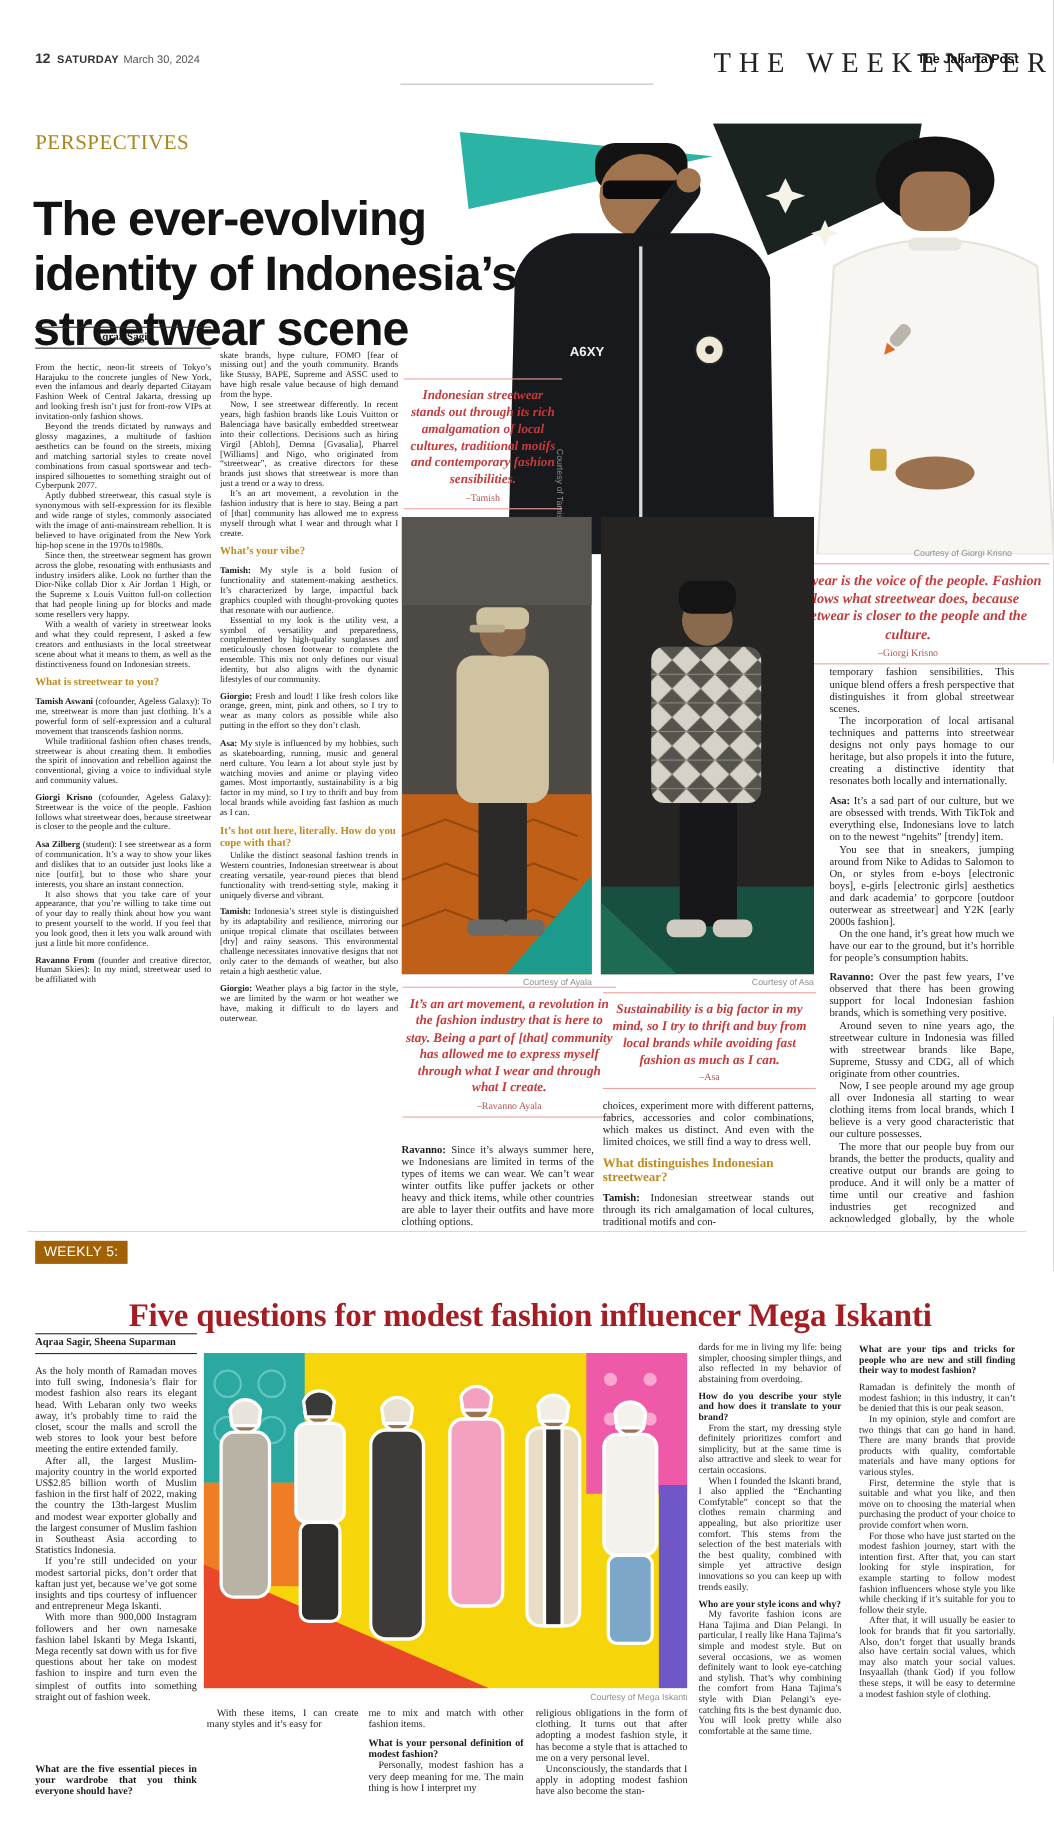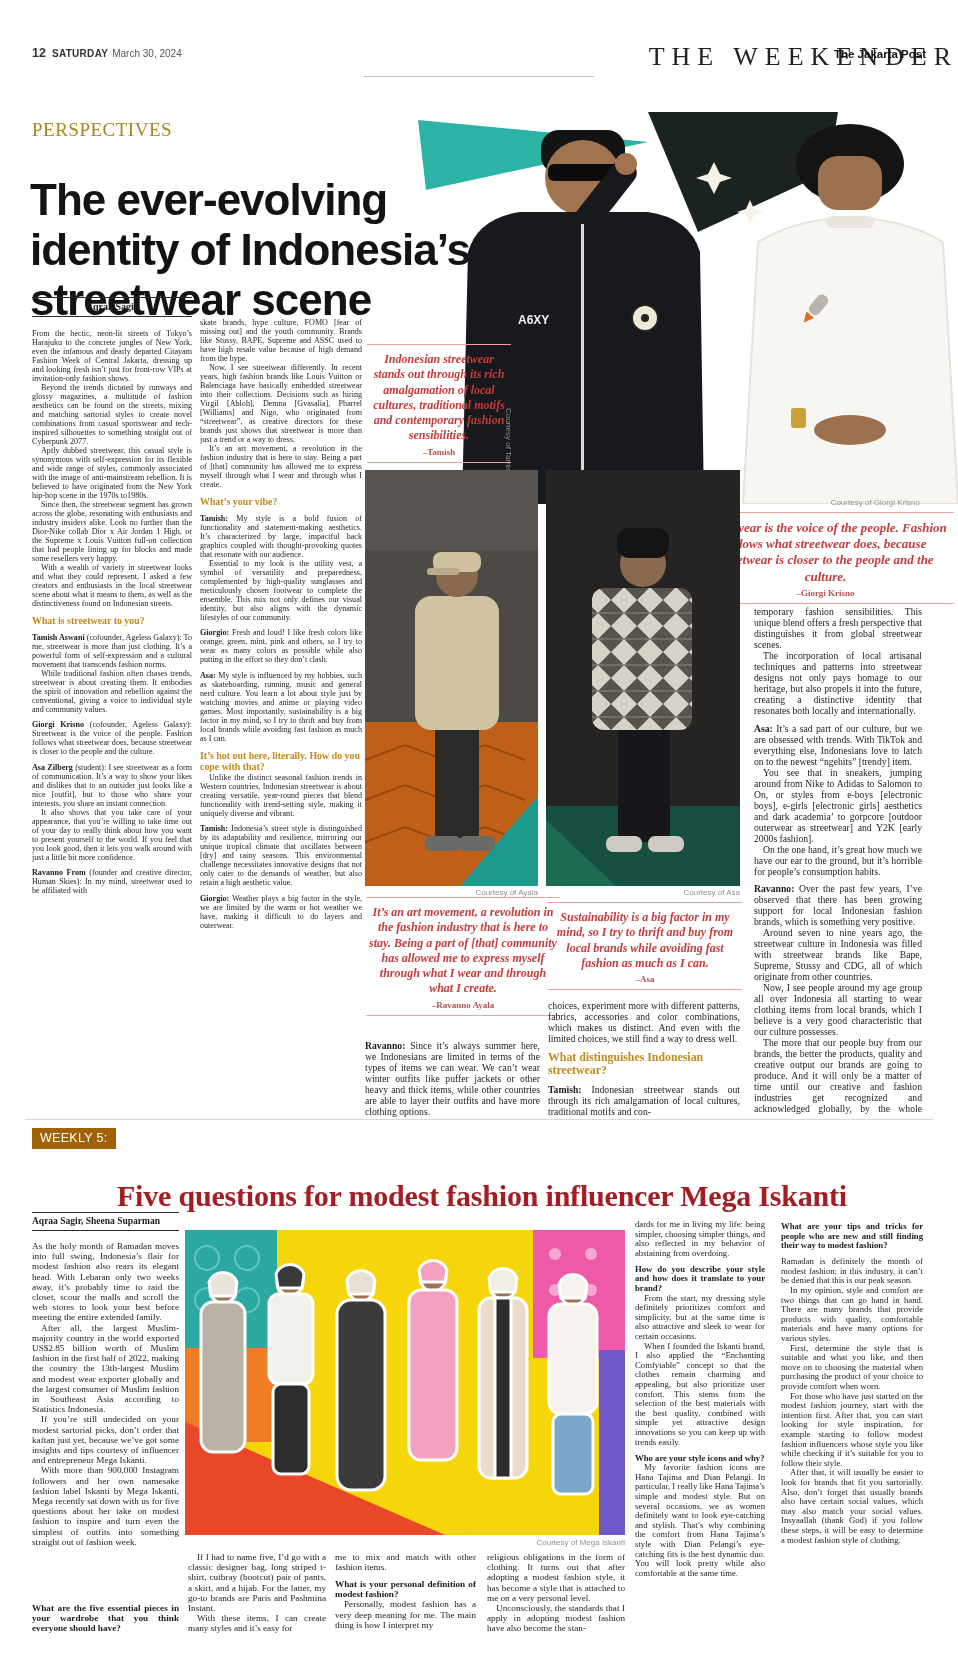--- a/index.html
+++ b/index.html
@@ -37,21 +37,21 @@
   .blk.h{margin-top:7px;margin-bottom:1px;color:#c2891c;font-weight:bold;font-size:1.22em;line-height:1.12;text-align:left;}
   .blk.q{margin-top:6.5px;font-weight:bold;}
   .col .blk:first-child{margin-top:0;}
 
   
   .pullquote{position:absolute;text-align:center;border-top:1.5px solid #efa39e;border-bottom:1.5px solid #efa39e;
              padding:7px 2px 5px;background:transparent;}
   .pq-text{font-style:italic;font-weight:bold;color:#c43b3c;}
   .pq-sm .pq-text{font-size:12px;line-height:15.3px;}
   .pq-lg .pq-text{font-size:13px;line-height:16.2px;}
-  .pq-attr{margin-top:3px;font-size:9px;font-weight:bold;color:#b05450;}
+  .pq-attr{margin-top:3px;font-size:9px;font-weight:normal;color:#b05450;}
 
   .credit{position:absolute;font-family:"Liberation Sans",sans-serif;font-size:8px;color:#8f8f8f;}
   .credit.vert{writing-mode:vertical-rl;}
   .credit.r{text-align:right;}
 
   .photo{position:absolute;overflow:hidden;}
   .photo svg{display:block;}
 
   .divider{position:absolute;left:25px;width:908px;border-top:1px solid #d9d9d9;top:1119px;}
 
@@ -305,21 +305,20 @@
         <circle cx="388" cy="62" r="13" fill="#9c7250"></circle>
         <path d="M374,54 a15,15 0 0 1 28,0 l-2,14 h-24 z" fill="#f5f2ee"></path>
         <rect x="364" y="74" width="48" height="110" rx="12" fill="#f5f2ee"></rect>
         <rect x="368" y="184" width="40" height="80" rx="8" fill="#7da7c9"></rect>
       </g>
     </svg>
   </div>
   <div class="credit r" style="left:185px;top:1538px;width:440px;">Courtesy of Mega Iskanti</div>
 
   <div class="col cola2" style="left:188px;top:1552px;width:138px;height:112px;">
-      <p class="blk p">If I had to name five, I’d go with a classic designer bag, long striped t-shirt, cutbray (bootcut) pair of pants, a skirt, and a hijab. For the latter, my go-to brands are Paris and Pashmina Instant.</p>
       <p class="blk p">With these items, I can create many styles and it’s easy for</p>
     </div>
   <div class="col cola2" style="left:335px;top:1552px;width:141px;height:112px;">
       <p class="blk pf">me to mix and match with other fashion items.</p>
       <p class="blk q">What is your personal definition of modest fashion?</p>
       <p class="blk p">Personally, modest fashion has a very deep meaning for me. The main thing is how I interpret my</p>
     </div>
   <div class="col cola2" style="left:487px;top:1552px;width:138px;height:112px;">
       <p class="blk pf">religious obligations in the form of clothing. It turns out that after adopting a modest fashion style, it has become a style that is attached to me on a very personal level.</p>
       <p class="blk p">Unconsciously, the standards that I apply in adopting modest fashion have also become the stan-</p>

